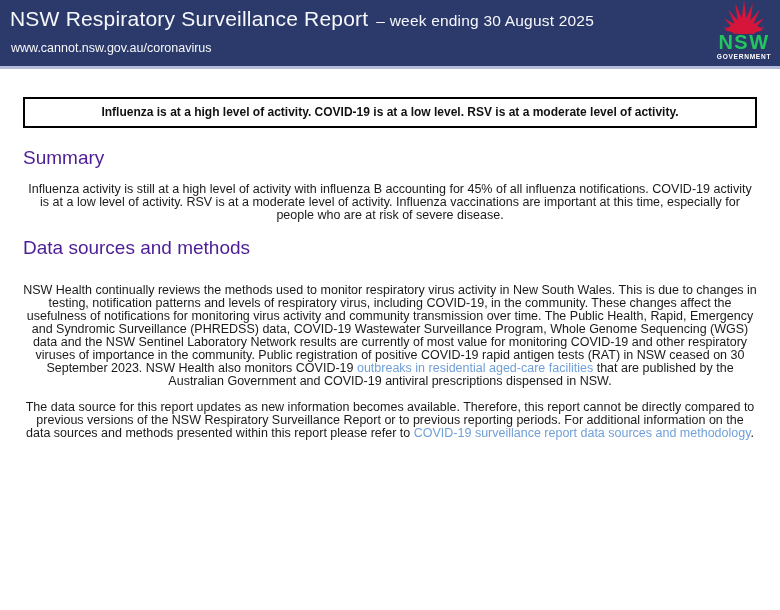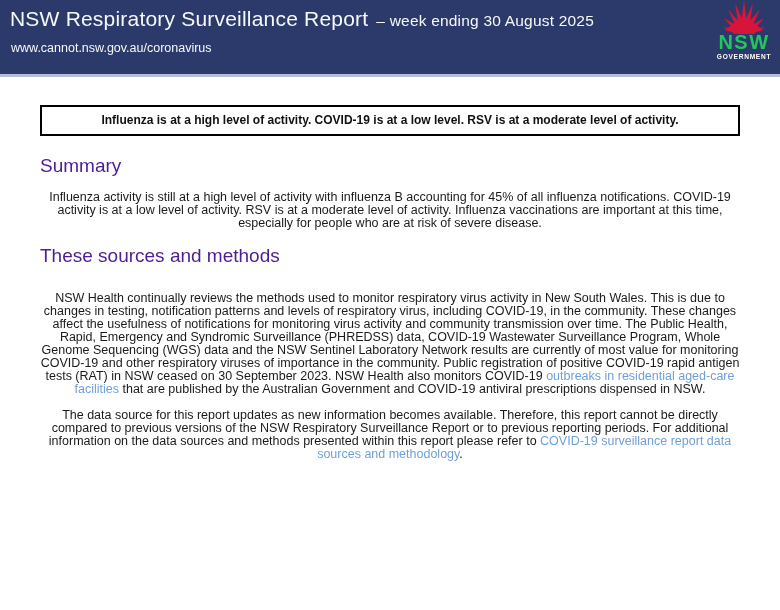--- a/index.html
+++ b/index.html
@@ -8,21 +8,21 @@
     width: 780px; height: 610px;
     background: #ffffff;
     overflow: hidden;
     font-family: "Liberation Sans", "DejaVu Sans", sans-serif;
     -webkit-font-smoothing: antialiased;
   }
 
   
   .masthead {
     position: relative;
-    height: 74px;
+    height: 66px;
     background: #2b3a6a;
     color: #f7f8fc;
   }
   .masthead-title {
     position: absolute; left: 10px; top: 7px;
     font-size: 21px; font-weight: 400; letter-spacing: 0.2px;
     white-space: nowrap;
   }
   .masthead-title .date-part {
     font-size: 15.5px; font-weight: 400; margin-left: 2px;
@@ -40,21 +40,21 @@
     font-size: 20px; font-weight: 700; letter-spacing: 1.5px;
     color: #22c55e; margin-top: -2px;
   }
   .logo-gov {
     font-size: 6.6px; font-weight: 700; letter-spacing: 0.7px;
     color: #ffffff; margin-top: 2px;
   }
   .masthead-rule { height: 3px; background: #b3bcd8; }
 
   
-  .page { padding: 0 40px; }
+  .page { padding: 0 23px; }
 
   .alert-banner {
     margin-top: 28px;
     border: 2px solid #000000;
     padding: 6px 8px 7px 8px;
     text-align: center;
     font-size: 12px; font-weight: 700; color: #111111;
   }
 
   .section-heading {
@@ -119,19 +119,19 @@
 <main class="page">
 
   <div class="alert-banner">
     <span>Influenza is at a high level of activity. COVID-19 is at a low level. RSV is at a moderate level of activity.</span>
   </div>
 
   <h2 class="section-heading heading-summary">Summary</h2>
 
   <p class="body-para para-summary">Influenza activity is still at a high level of activity with influenza B accounting for 45% of all influenza notifications. COVID-19 activity is at a low level of activity. RSV is at a moderate level of activity. Influenza vaccinations are important at this time, especially for people who are at risk of severe disease.</p>
 
-  <h2 class="section-heading heading-data-sources">These sources and methods</h2>
+  <h2 class="section-heading heading-data-sources">Data sources and methods</h2>
 
   <p class="body-para para-data-1"><span>NSW Health continually reviews the methods used to monitor respiratory virus activity in New South Wales. This is due to changes in testing, notification patterns and levels of respiratory virus, including COVID-19, in the community. These changes affect the usefulness of notifications for monitoring virus activity and community transmission over time. The Public Health, Rapid, Emergency and Syndromic Surveillance (PHREDSS) data, COVID-19 Wastewater Surveillance Program, Whole Genome Sequencing (WGS) data and the NSW Sentinel Laboratory Network results are currently of most value for monitoring COVID-19 and other respiratory viruses of importance in the community. Public registration of positive COVID-19 rapid antigen tests (RAT) in NSW ceased on 30 September 2023. NSW Health also monitors COVID-19 </span><a class="doc-link">outbreaks in residential aged-care facilities</a><span> that are published by the Australian Government and COVID-19 antiviral prescriptions dispensed in NSW.</span></p>
 
   <p class="body-para para-data-2"><span>The data source for this report updates as new information becomes available. Therefore, this report cannot be directly compared to previous versions of the NSW Respiratory Surveillance Report or to previous reporting periods. For additional information on the data sources and methods presented within this report please refer to </span><a class="doc-link">COVID-19 surveillance report data sources and methodology</a><span>.</span></p>
 
 </main>
 
 </body></html>

